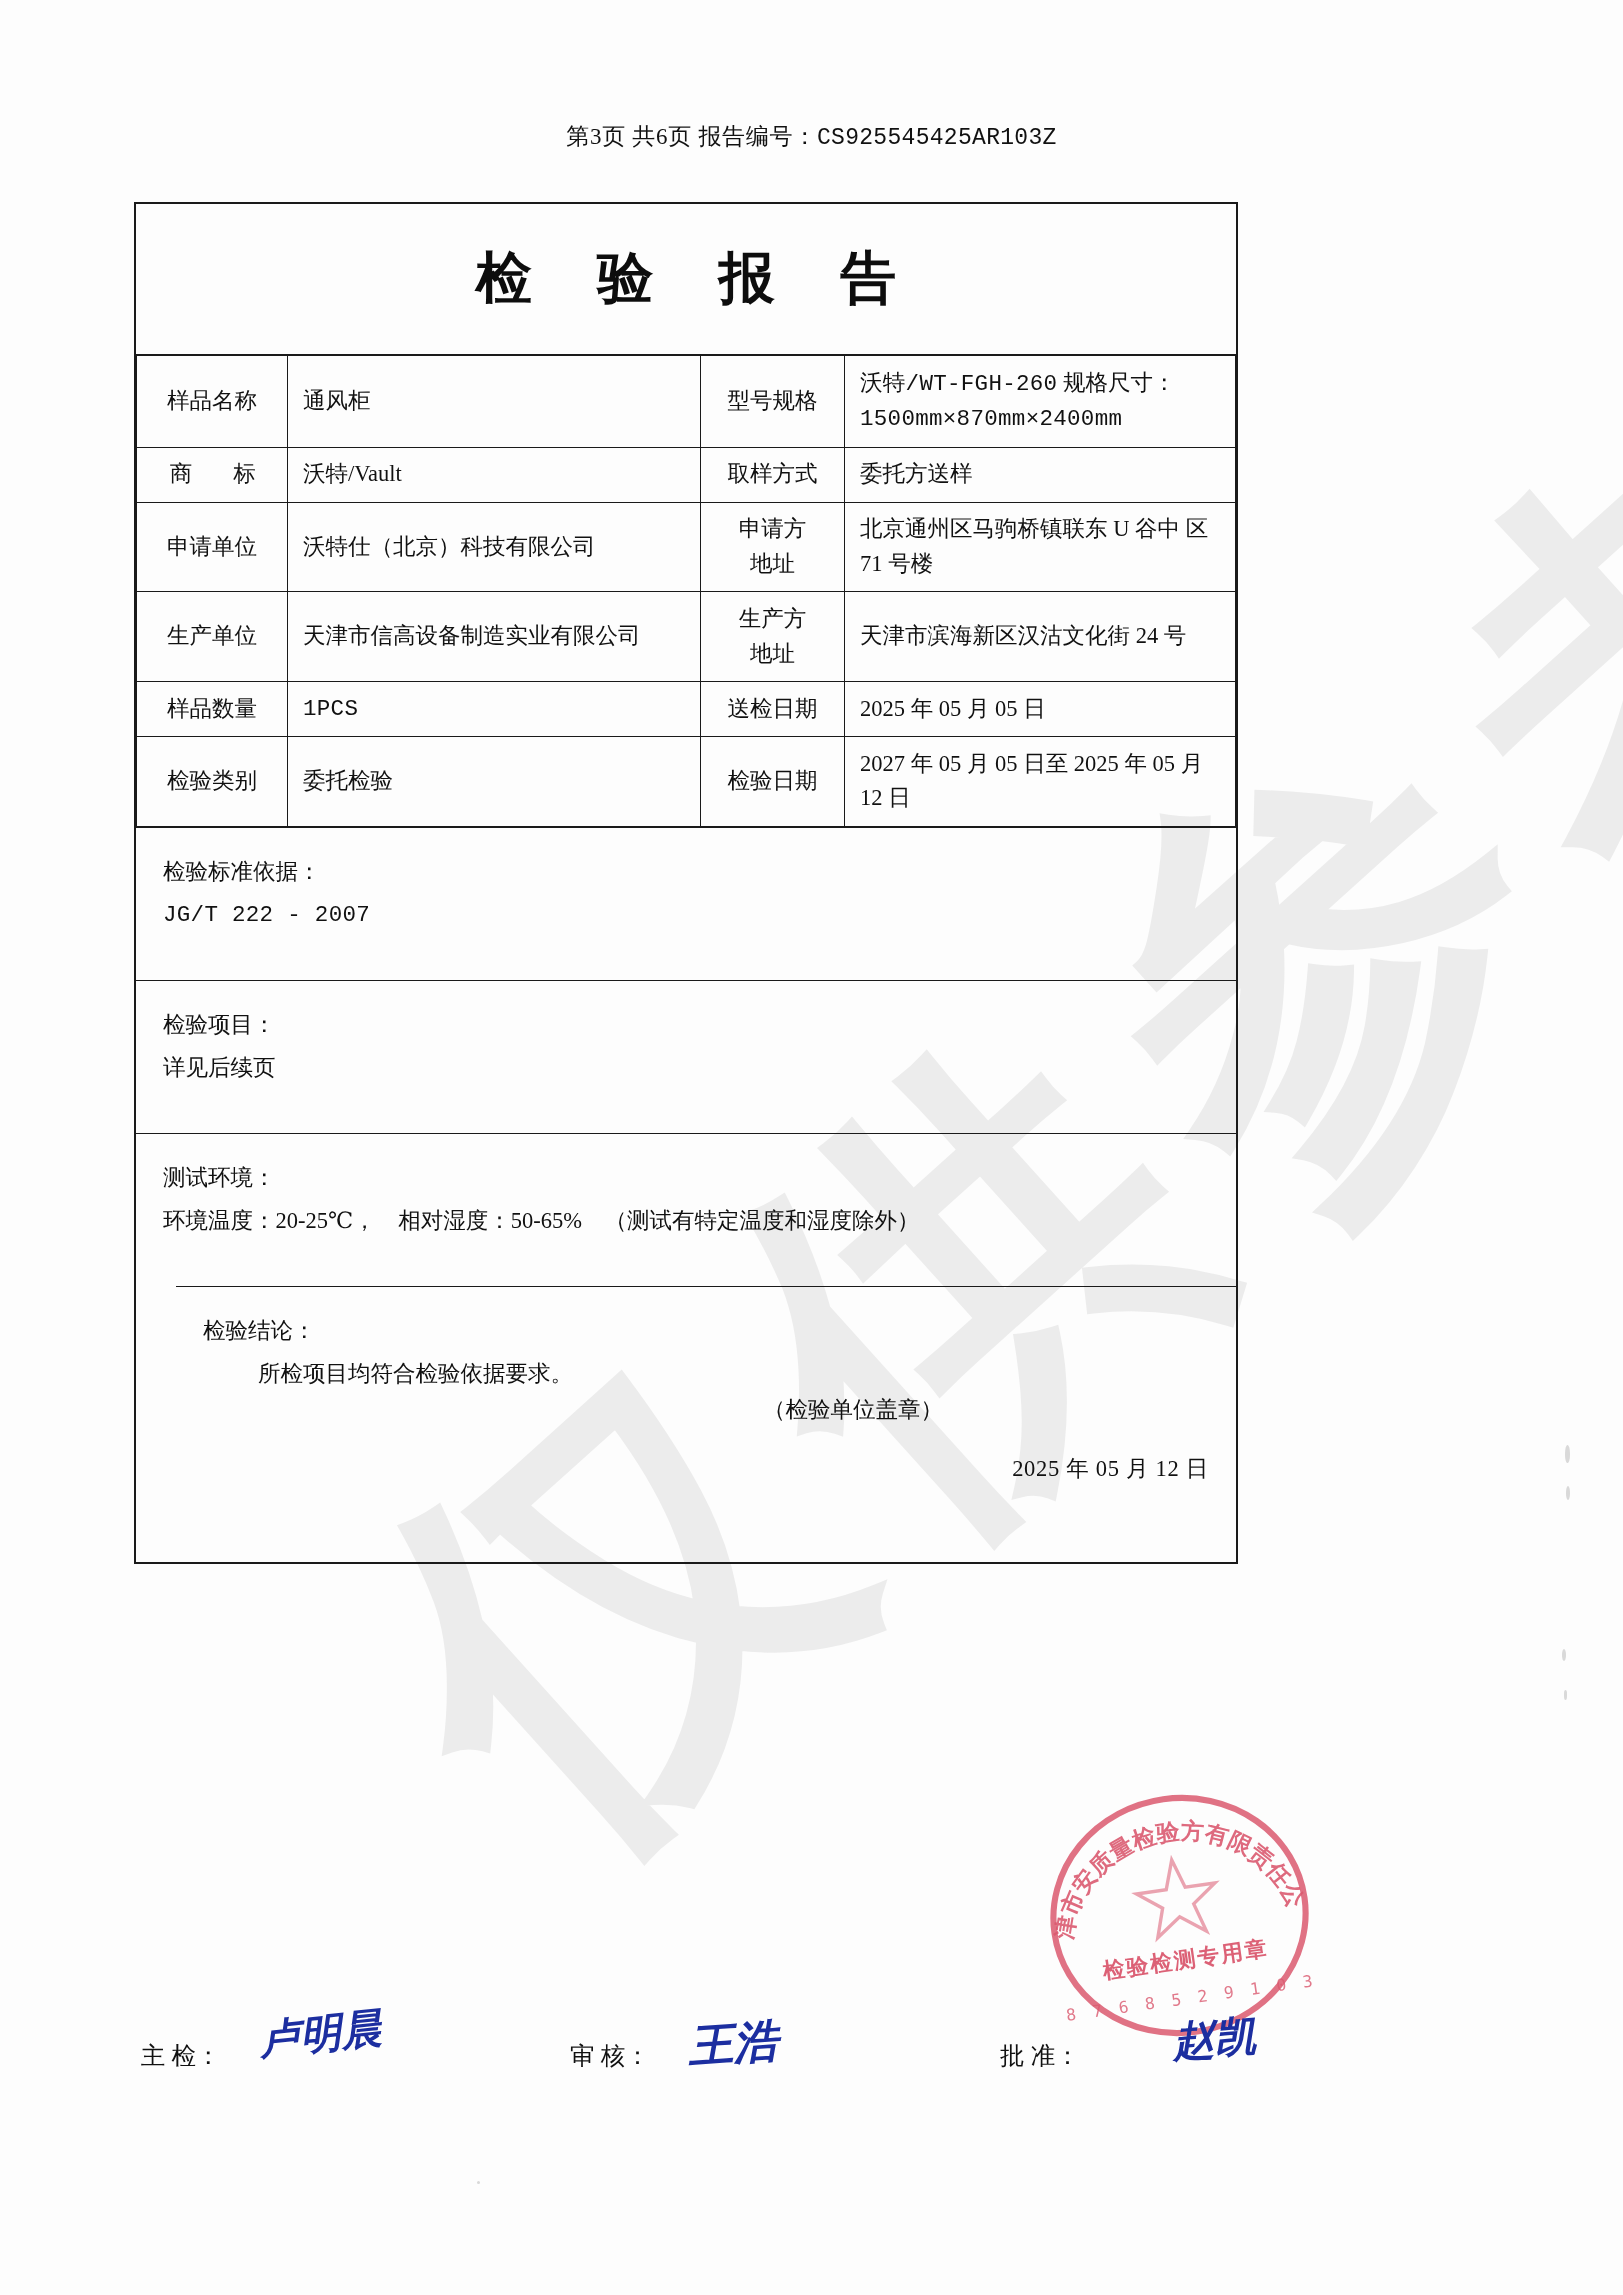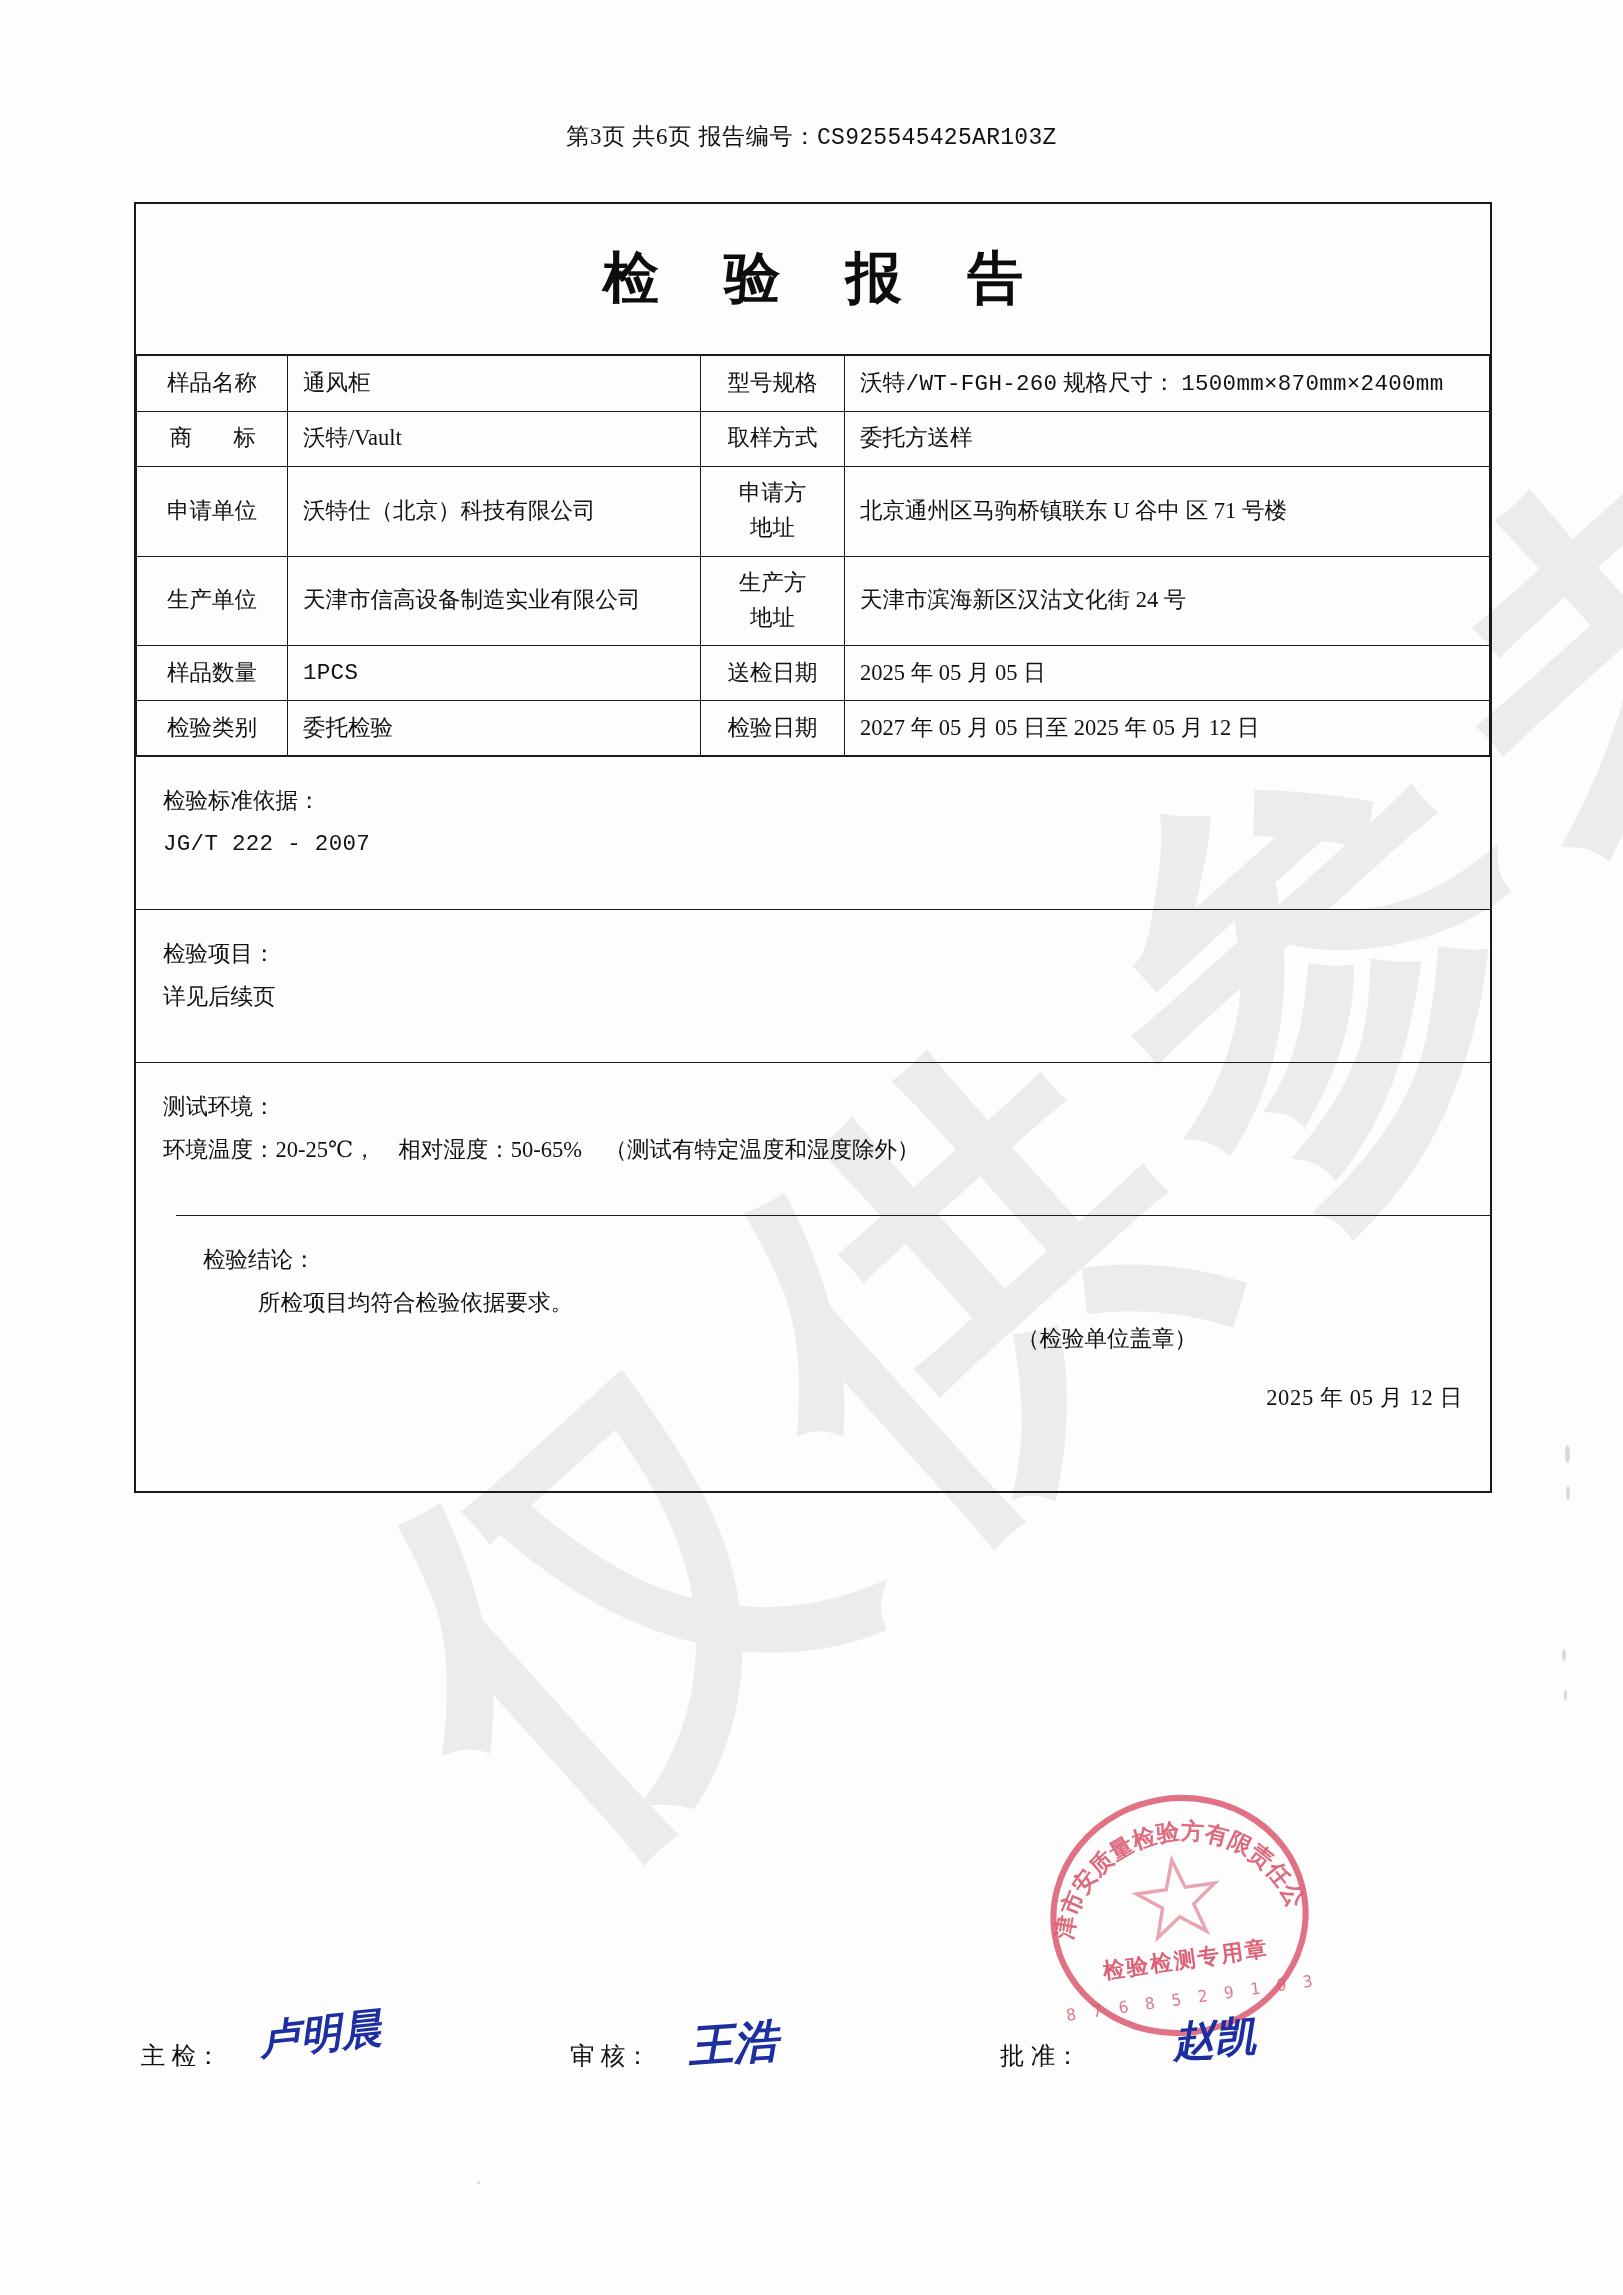--- a/index.html
+++ b/index.html
@@ -65,21 +65,21 @@
   .mono {
     font-family: "Liberation Mono", "DejaVu Sans Mono", monospace;
     letter-spacing: 0.3px;
   }
 
   
   .doc {
     position: absolute;
     left: 134px;
     top: 202px;
-    width: 1358px;
+    width: 1104px;
     border: 2px solid #1a1a1a;
     background: transparent;
     z-index: 4;
     box-sizing: border-box;
   }
 
   .title-row {
     height: 150px;
     border-bottom: 1.4px solid #1a1a1a;
     display: flex;

